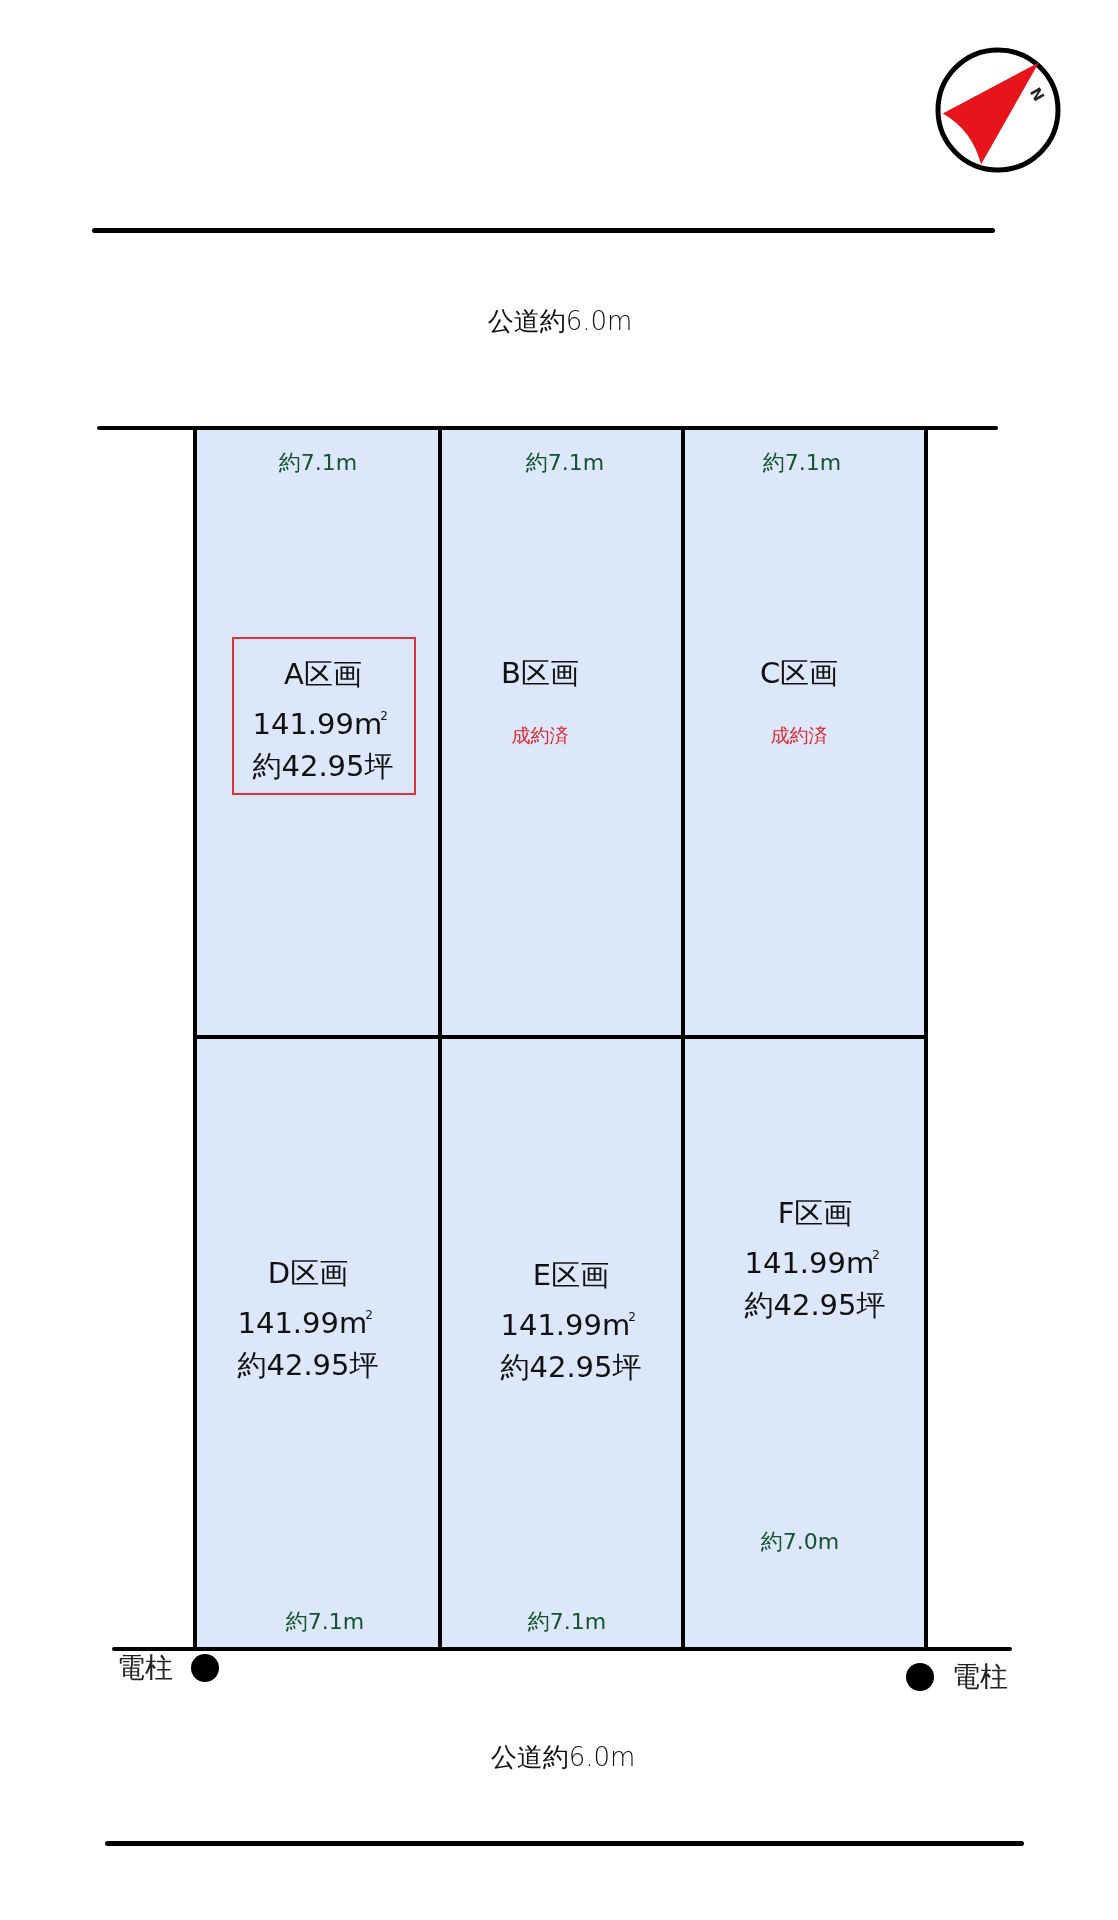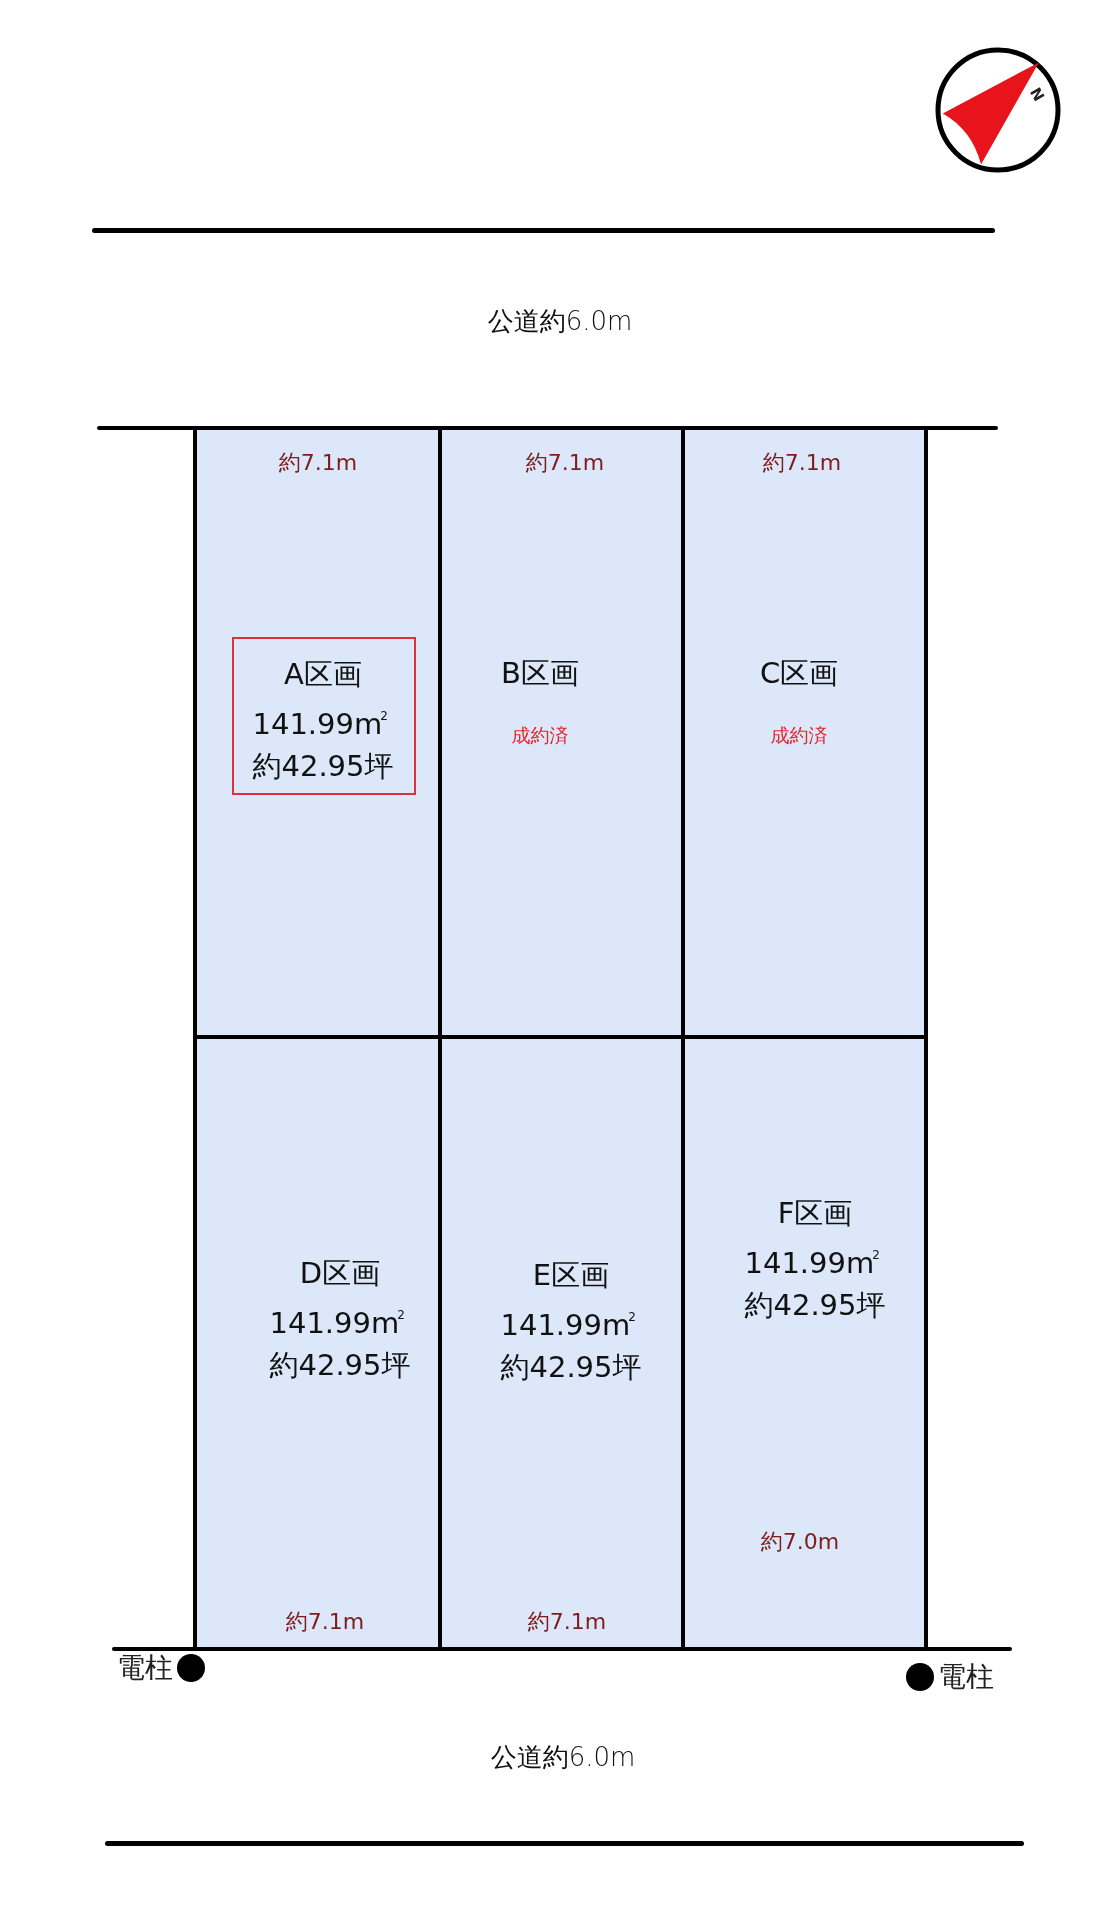--- a/index.html
+++ b/index.html
@@ -3,28 +3,28 @@
 <meta charset="utf-8">
 <style>
   html, body { margin:0; padding:0; background:#ffffff; }
   body { width:1118px; height:1920px; position:relative; overflow:hidden;
          font-family:"DejaVu Sans", "Liberation Sans", sans-serif; color:#111; }
   .hline { position:absolute; background:#000; border-radius:3px; }
   .vline { position:absolute; background:#000; }
   .lot { position:absolute; background:#dce8f9; }
   .road-label { position:absolute; font-size:26px; font-weight:300; letter-spacing:0px;
                 transform:translateX(-50%); white-space:nowrap; color:#111; line-height:1; }
-  .dim { position:absolute; font-size:22px; color:#7f1d1d; transform:translateX(-50%); white-space:nowrap; line-height:1; }
+  .dim { position:absolute; font-size:22px; color:#14532d; transform:translateX(-50%); white-space:nowrap; line-height:1; }
   .lot-text { position:absolute; transform:translateX(-50%); text-align:left; white-space:nowrap;
               font-weight:normal; font-size:29px; line-height:42px; color:#111; }
   .lot-text .name { display:block; text-align:center; }
   .sold { display:block; text-align:center; color:#e3242b; font-size:19px; margin-top:20px; }
   .sup { font-size:12px; vertical-align:14px; margin-left:-2px; }
   .highlight { position:absolute; border:2px solid #e0303a; }
-  .pole { position:absolute; font-size:28px; color:#222; line-height:1; white-space:nowrap; display:flex; align-items:flex-start; gap:4px; }
+  .pole { position:absolute; font-size:28px; color:#222; line-height:1; white-space:nowrap; display:flex; align-items:flex-start; gap:18px; }
   .dot { width:28px; height:28px; border-radius:50%; background:#000; display:inline-block; }
   .compass { position:absolute; left:933px; top:45px; width:130px; height:130px; }
 </style>
 </head>
 <body>
 
 <svg class="compass" viewBox="0 0 130 130">
   <circle cx="65" cy="65" r="60" fill="#fff" stroke="#000" stroke-width="5"></circle>
   <path d="M10 78 L108 26 L49 130 Q40 95 10 78 Z" fill="#e8141b" transform="translate(0,-8) scale(0.98)"></path>
   <text x="98" y="52" font-size="15" font-weight="bold" fill="#222" transform="rotate(60 102 48)" font-family="DejaVu Sans, sans-serif">N</text>
@@ -66,21 +66,21 @@
 <div class="lot-text" style="left:540px; top:652px;">
   <span class="name">B区画</span>
   <span class="sold">成約済</span>
 </div>
 
 <div class="lot-text" style="left:779px; top:652px;margin-left:20px;">
   <span class="name">C区画</span>
   <span class="sold">成約済</span>
 </div>
 
-<div class="lot-text" style="left:340px; top:1252px;">
+<div class="lot-text" style="left:308px; top:1252px;">
   <span class="name">D区画</span>
   <span><span>141.99</span><span>m</span><span class="sup">2</span></span><br>
   <span>約42.95坪</span>
 </div>
 
 <div class="lot-text" style="left:571px; top:1254px;">
   <span class="name">E区画</span>
   <span><span>141.99</span><span>m</span><span class="sup">2</span></span><br>
   <span>約42.95坪</span>
 </div>

